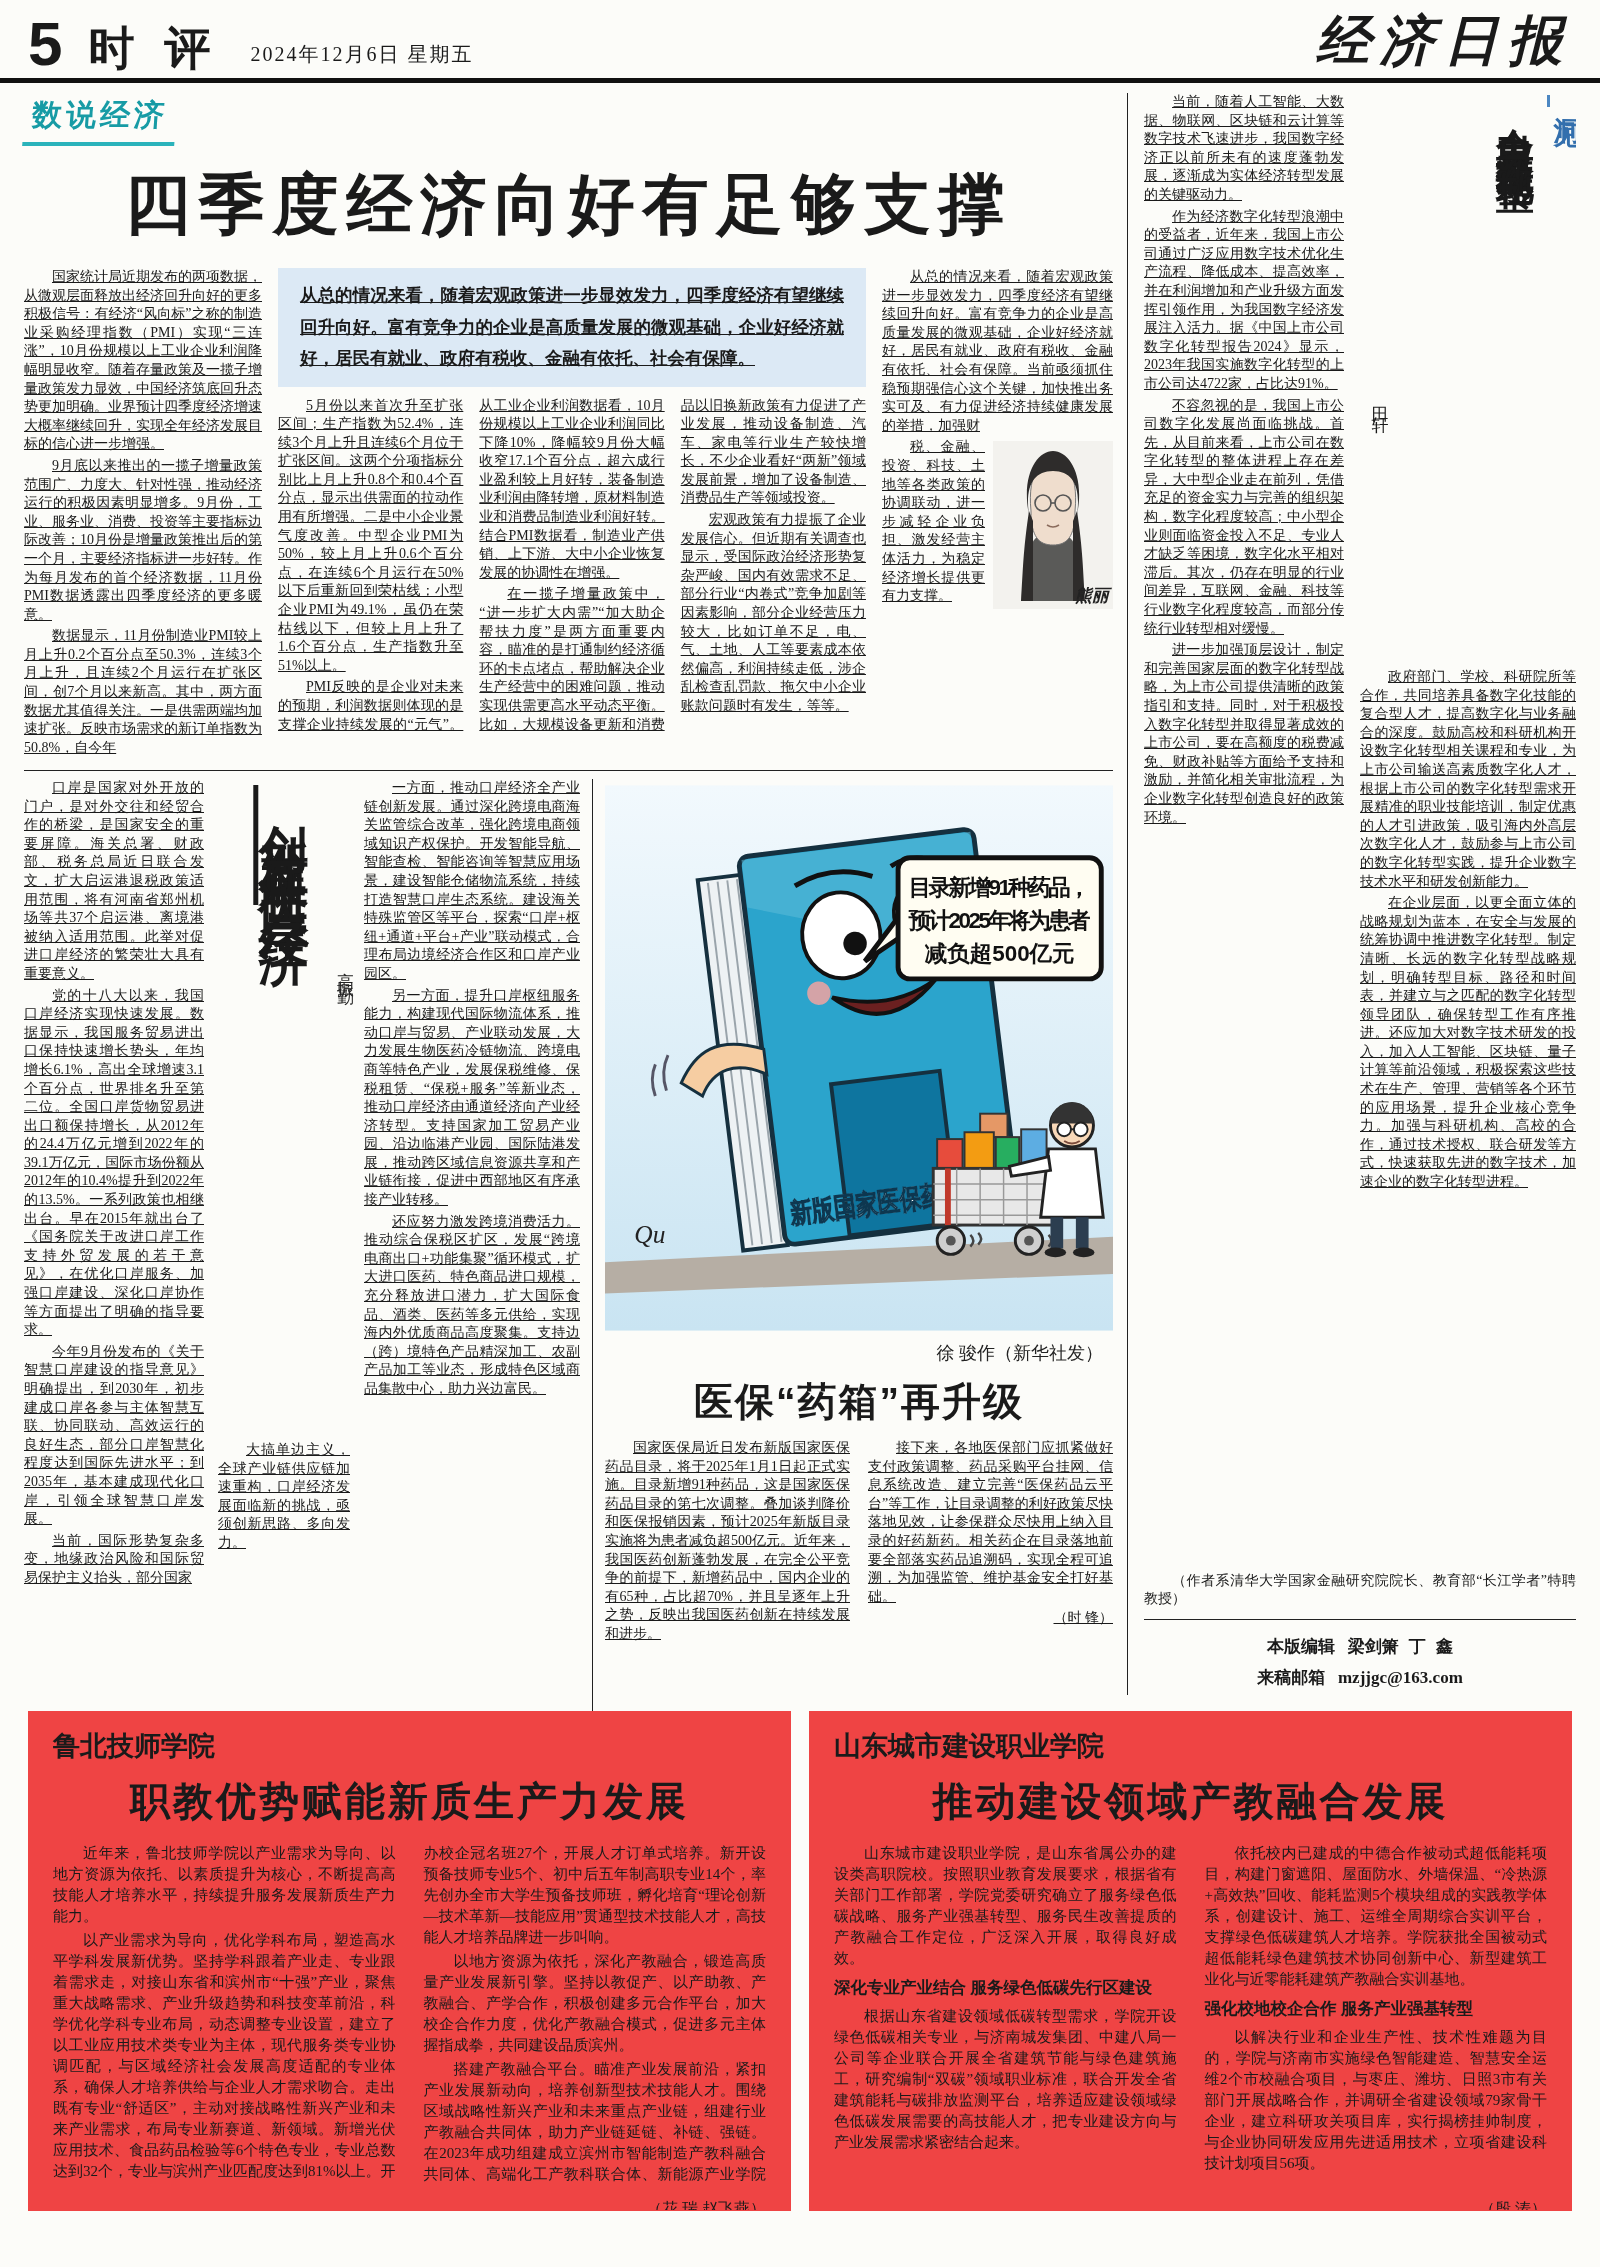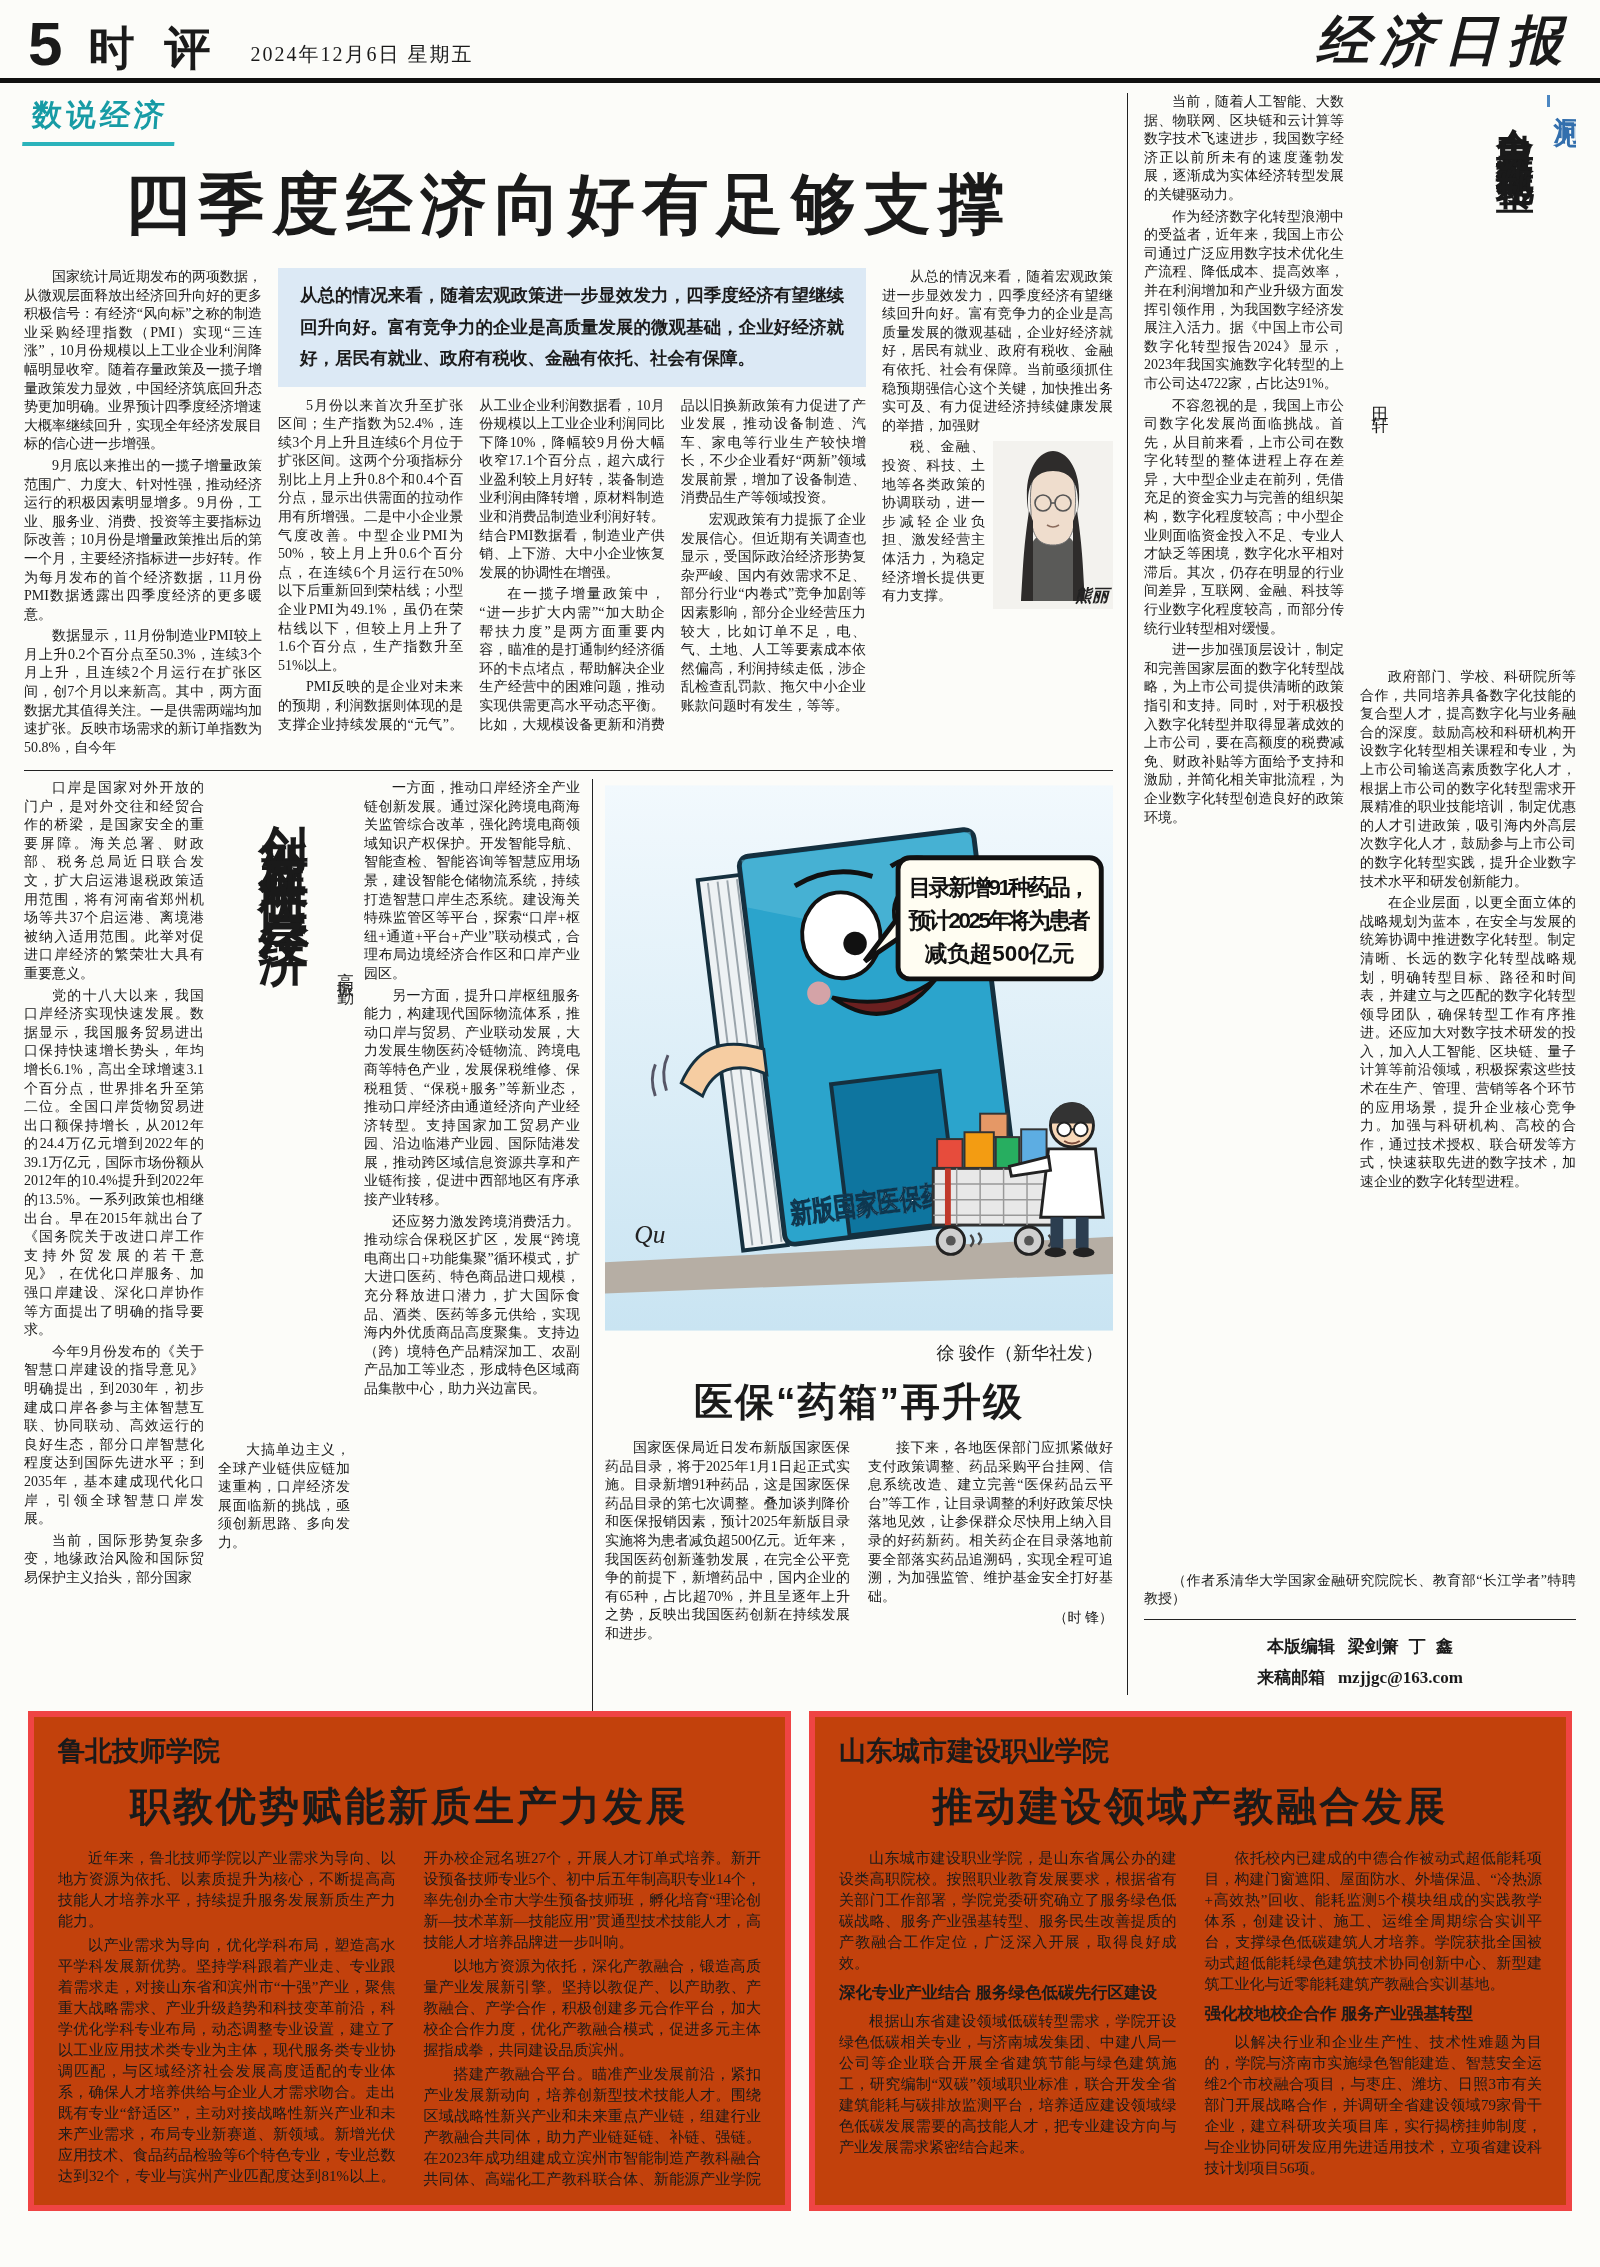--- a/index.html
+++ b/index.html
@@ -11,21 +11,21 @@
   .hdr .sec{font-size:46px;font-weight:700;letter-spacing:30px;margin-left:26px;line-height:1;}
   .hdr .date{font-size:20px;margin-left:10px;margin-bottom:4px;letter-spacing:2px;}
   .hdr .masthead{margin-left:auto;font-size:54px;font-weight:900;font-style:italic;letter-spacing:10px;
         font-family:"Liberation Serif","DejaVu Serif",serif;margin-bottom:-6px;}
   .hdr-rule{border-top:5px solid #111;margin:0 0 0 0;}
   
   .content{display:flex;padding:10px 24px 0;height:1612px;box-sizing:border-box;}
   .left-region{width:1104px;padding-right:14px;border-right:1px solid #222;box-sizing:border-box;}
   .sidebar{flex:1;padding-left:16px;display:flex;flex-direction:column;box-sizing:border-box;}
   p{margin:0 0 3px;text-indent:2em;text-align:justify;}
-  .bodytext{font-size:14px;line-height:18.6px;}
+  .bodytext{font-size:14px;line-height:18.6px;text-decoration:underline;}
   
   .kicker{display:inline-block;color:#179ba5;font-size:30px;font-weight:900;
           font-family:"Liberation Sans","DejaVu Sans",sans-serif;
           border-bottom:4px solid #2ab3bb;padding:2px 8px 6px;letter-spacing:4px;transform:skewX(-4deg);}
   .main-headline{text-align:center;font-size:66px;font-weight:900;letter-spacing:8px;margin:14px 0 18px;
           font-family:"Liberation Sans","DejaVu Sans",sans-serif;}
   .main-body{display:flex;gap:16px;height:494px;overflow:hidden;}
   .m-col1{width:238px;overflow:hidden;}
   .m-mid{width:588px;display:flex;flex-direction:column;}
   .lead-box{background:#dce9f5;padding:12px 22px;font-family:"Liberation Sans","DejaVu Sans",sans-serif;
@@ -67,22 +67,22 @@
   .dj-vtitle{position:absolute;top:4px;right:52px;writing-mode:vertical-rl;font-size:38px;font-weight:900;letter-spacing:4px;
             font-family:"Liberation Sans","DejaVu Sans",sans-serif;}
   .dj-author{position:absolute;top:300px;left:10px;writing-mode:vertical-rl;font-size:17px;letter-spacing:10px;}
   .dj-colB-text{flex:1;overflow:hidden;}
   .dj-note{font-size:14px;line-height:18.6px;padding-top:4px;text-align:justify;text-indent:2em;}
   .editor-box{border-top:1px solid #222;margin-top:10px;padding:12px 0 0;text-align:center;
               font-size:17px;font-weight:700;line-height:1.8;}
   .editor-box .em{font-family:Liberation Mono, monospace;}
   
   .ad-band{display:flex;gap:18px;padding:16px 28px 0;}
-  .ad-box{flex:1;border:6px solid #ef4444;position:relative;padding:16px 24px;height:500px;box-sizing:border-box;
-          overflow:hidden;background:#c2410c;}
+  .ad-box{flex:1;border:1px solid #ef4444;position:relative;padding:16px 24px;height:500px;box-sizing:border-box;
+          overflow:hidden;background:#ef4444;}
   .ad-box::before{content:"";position:absolute;inset:-7px;border:2px dotted #888;pointer-events:none;}
   .ad-kicker{font-size:27px;font-weight:700;font-family:"Liberation Sans","DejaVu Sans",sans-serif;}
   .ad-headline{text-align:center;font-size:40px;font-weight:900;margin:10px 0 14px;letter-spacing:3px;
           font-family:"Liberation Sans","DejaVu Sans",sans-serif;}
   .ad-body{column-count:2;column-gap:28px;font-size:15px;line-height:21px;height:352px;overflow:hidden;}
   .ad-sub{font-weight:700;text-align:left;font-size:16.5px;margin:8px 0;text-indent:0;
           font-family:"Liberation Sans","DejaVu Sans",sans-serif;}
   .ad-byline{text-align:right;text-indent:0;margin-top:4px;}
 </style>
 </head>

